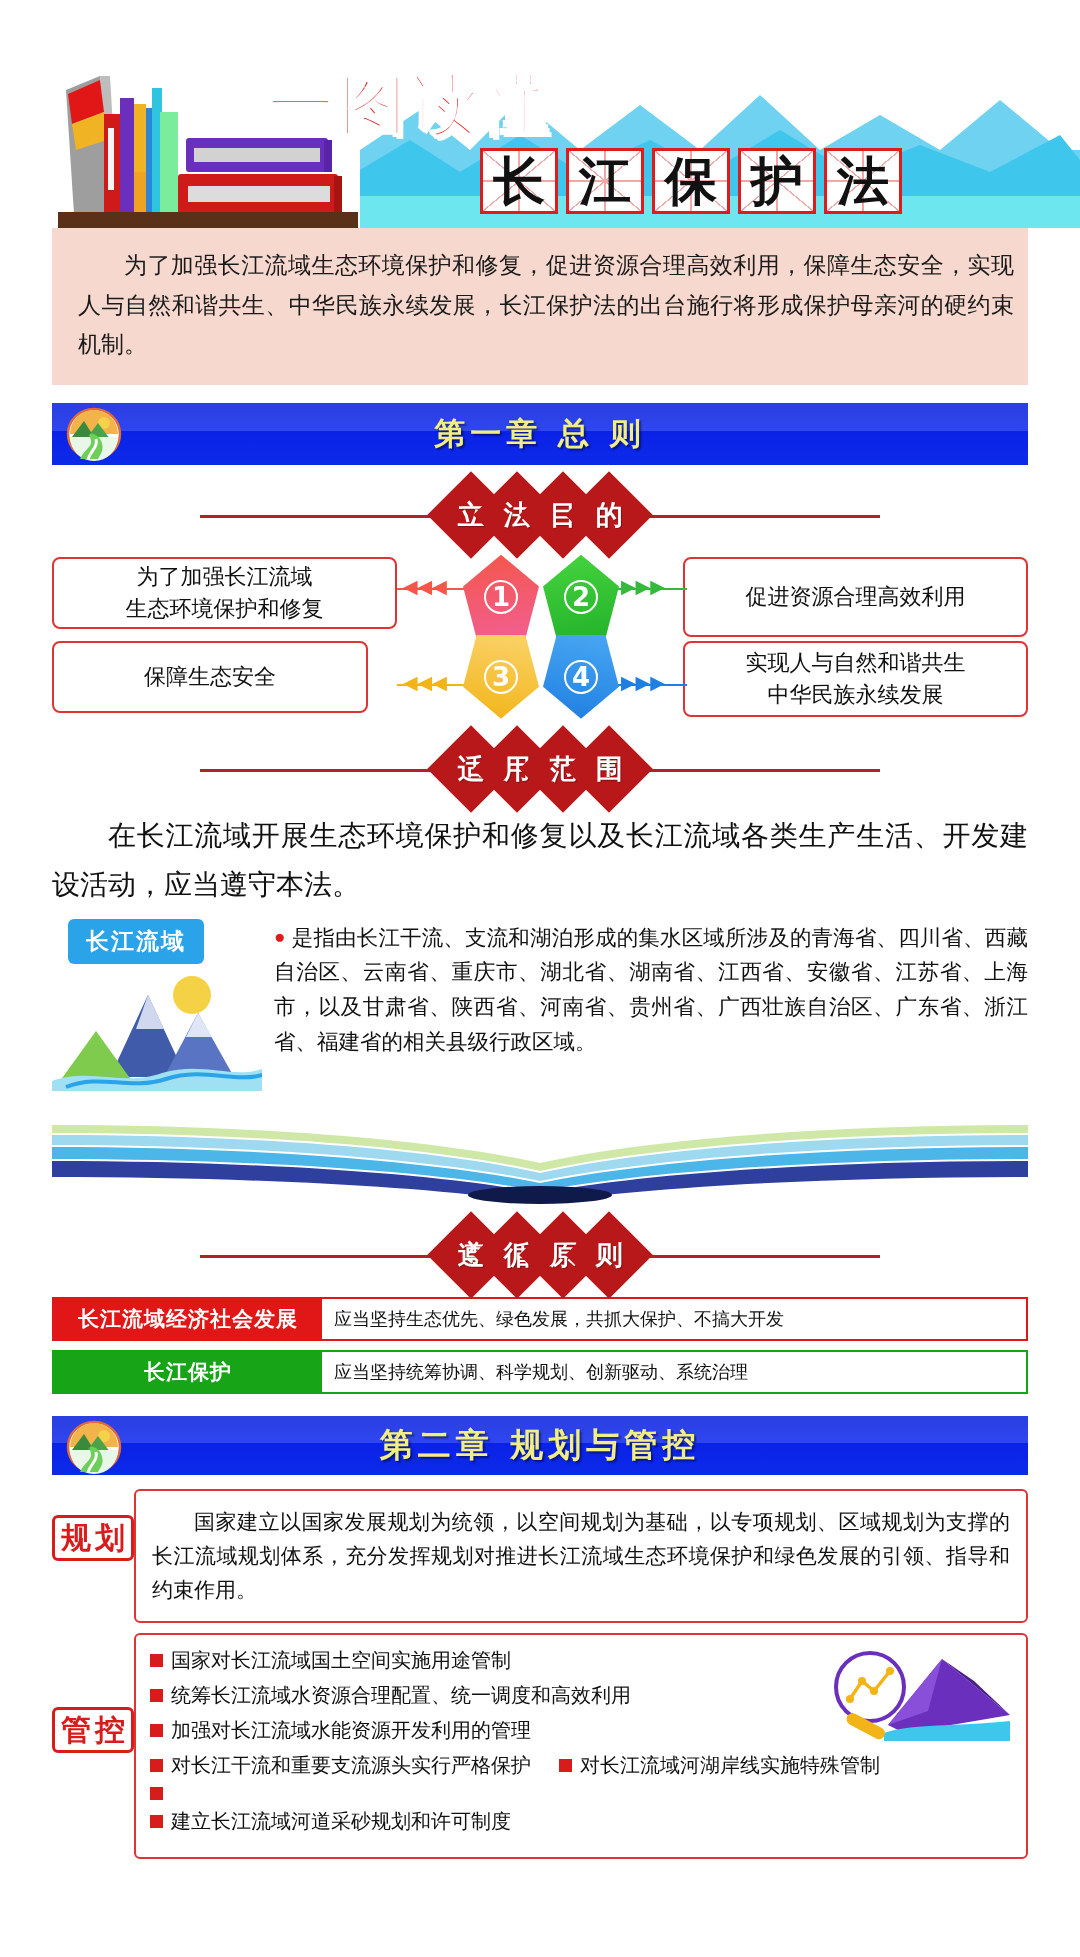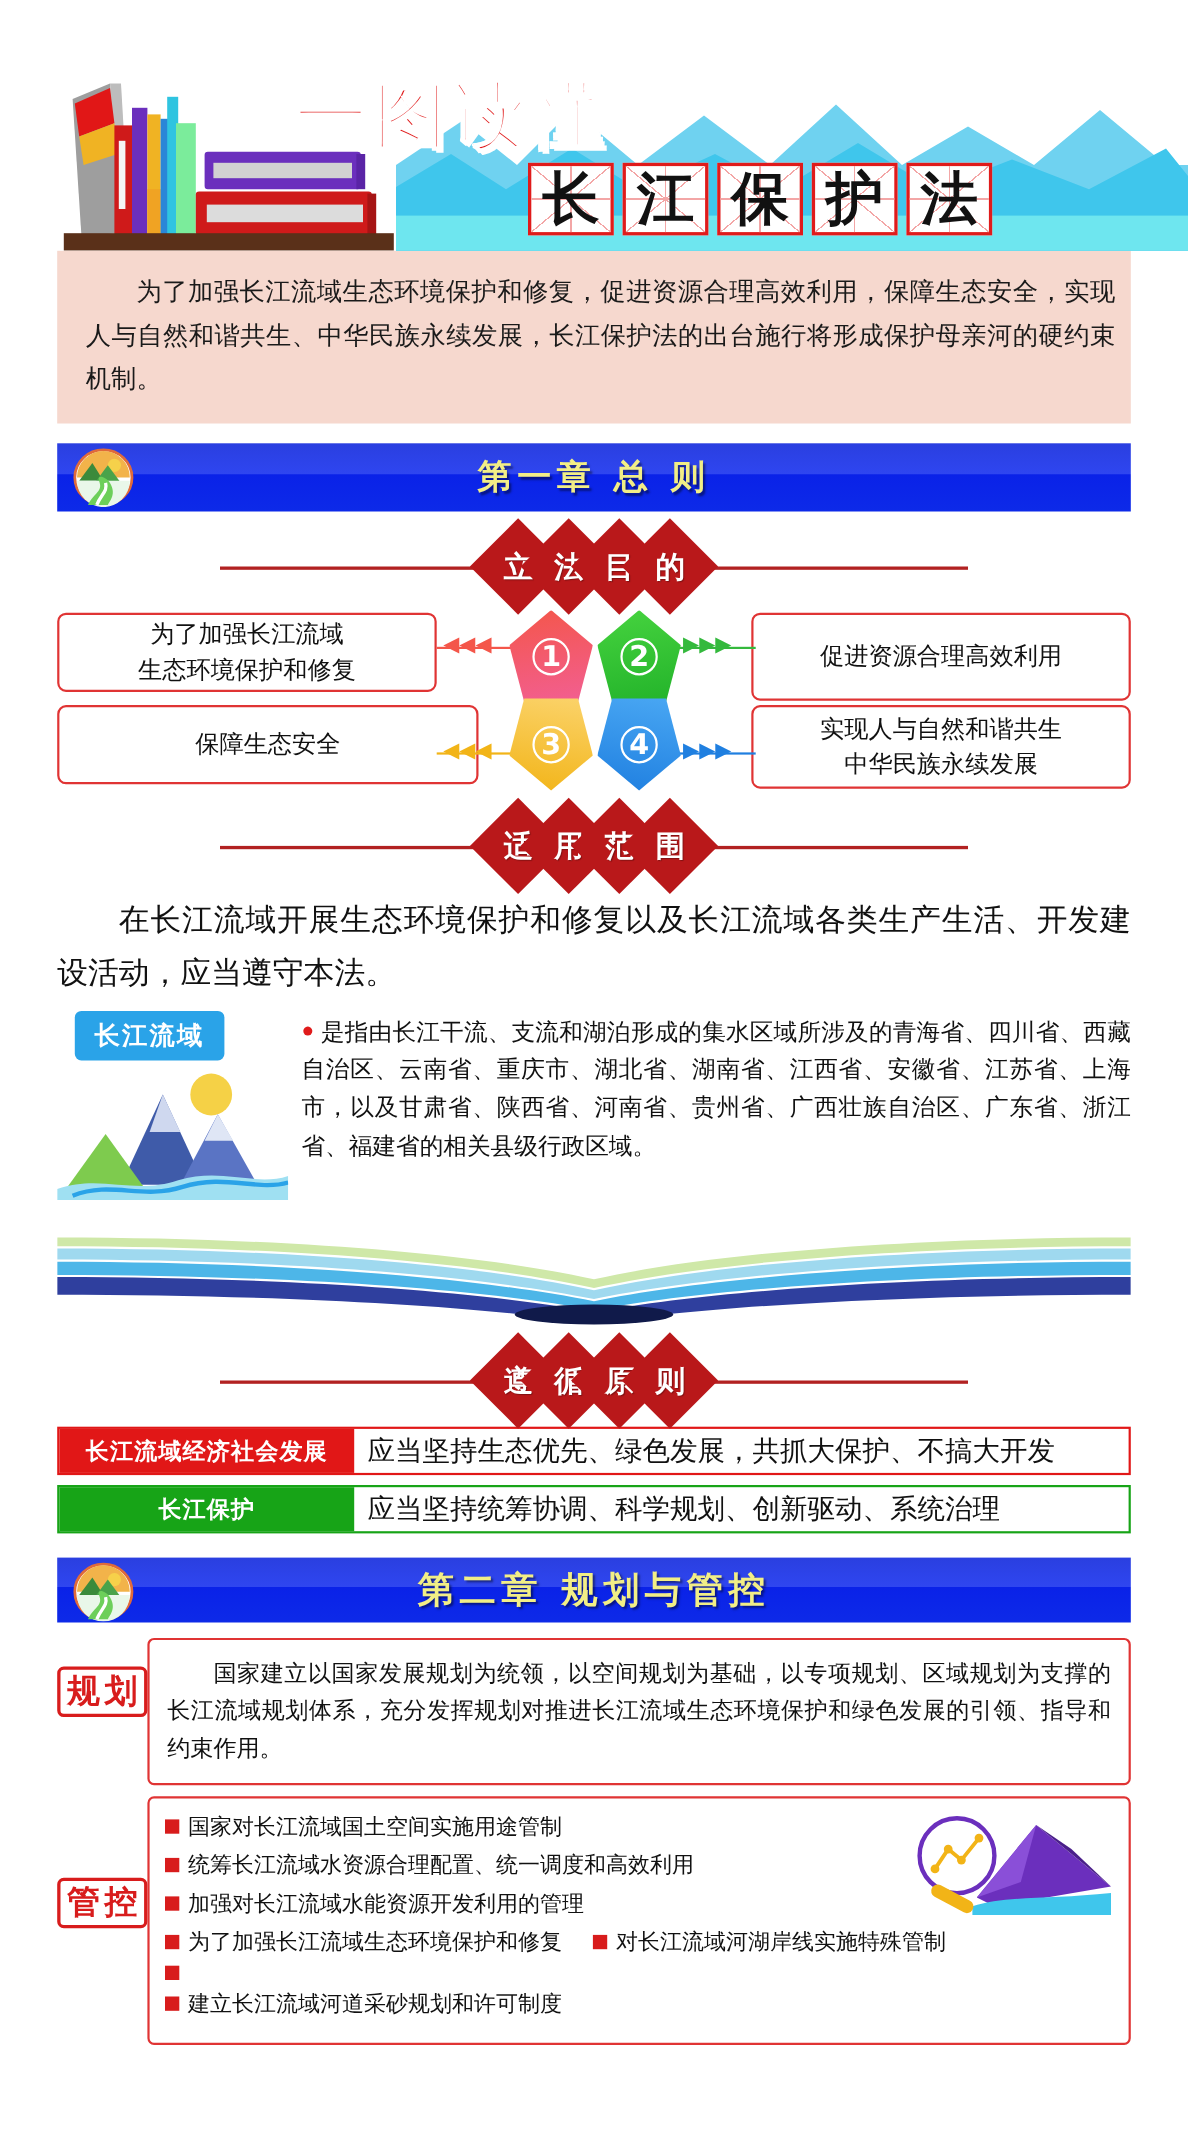--- a/index.html
+++ b/index.html
@@ -119,21 +119,21 @@
     position: absolute;
     border: 2px solid #e03434;
     border-radius: 8px;
     background: #fff;
     display: flex; align-items: center; justify-content: center;
     text-align: center;
     font-size: 22px; line-height: 1.45; color: #111;
     padding: 6px 10px;
   }
   .p-box.tl { left: 0; top: 0; width: 345px; height: 72px; }
-  .p-box.bl { left: 0; top: 84px; width: 383px; height: 72px; }
+  .p-box.bl { left: 0; top: 84px; width: 316px; height: 72px; }
   .p-box.tr { right: 0; top: 0; width: 345px; height: 80px; margin-left: 24px; }
   .p-box.br { right: 0; top: 84px; width: 345px; height: 76px; }
 
   .pent-wrap { position: absolute; left: 373px; top: -2px; width: 230px; height: 162px; }
   .pent {
     position: absolute; width: 76px; height: 84px;
     display: flex; align-items: center; justify-content: center;
   }
   .pent .num {
     color: #fff; font-size: 26px; font-weight: bold;
@@ -182,21 +182,21 @@
   .prow { display: flex; align-items: stretch; margin-bottom: 9px; height: 44px; }
   .prow-tag {
     width: 268px; display: flex; align-items: center; justify-content: center;
     color: #fff; font-weight: bold; font-size: 21px; letter-spacing: 1px;
     font-family: "DejaVu Sans", "Liberation Sans", sans-serif;
   }
   .prow-tag.red { background: #e11717; }
   .prow-tag.green { background: #17a417; }
   .prow-body {
     flex: 1; display: flex; align-items: center;
-    font-size: 25px; color: #111; padding-left: 12px;
+    font-size: 18px; color: #111; padding-left: 12px;
   }
   .prow.red-b { border: 2px solid #e11717; }
   .prow.green-b { border: 2px solid #17a417; }
 
   
   .planning { position: relative; margin: 14px 52px 0 52px; }
   .pl-badge {
     position: absolute; left: 0; top: 26px;
     background: #fff; border: 3px solid #d81c1c; border-radius: 6px;
     padding: 5px 6px; display: flex; gap: 4px;
@@ -498,21 +498,21 @@
       <div class="ctrl-row">
         <span class="bsq"></span>
         <span class="ctrl-txt">统筹长江流域水资源合理配置、统一调度和高效利用</span>
       </div>
       <div class="ctrl-row">
         <span class="bsq"></span>
         <span class="ctrl-txt">加强对长江流域水能资源开发利用的管理</span>
       </div>
       <div class="ctrl-row">
         <span class="bsq"></span>
-        <span class="ctrl-txt">为了加强长江流域生态环境保护和修复</span>
+        <span class="ctrl-txt">对长江干流和重要支流源头实行严格保护</span>
         <span class="ctrl-sec">
           <span class="bsq"></span>
           <span class="ctrl-txt">对长江流域河湖岸线实施特殊管制</span>
         </span>
       </div>
       <div class="ctrl-row">
         <span class="bsq"></span>
       </div>
       <div class="ctrl-row">
         <span class="bsq"></span>

